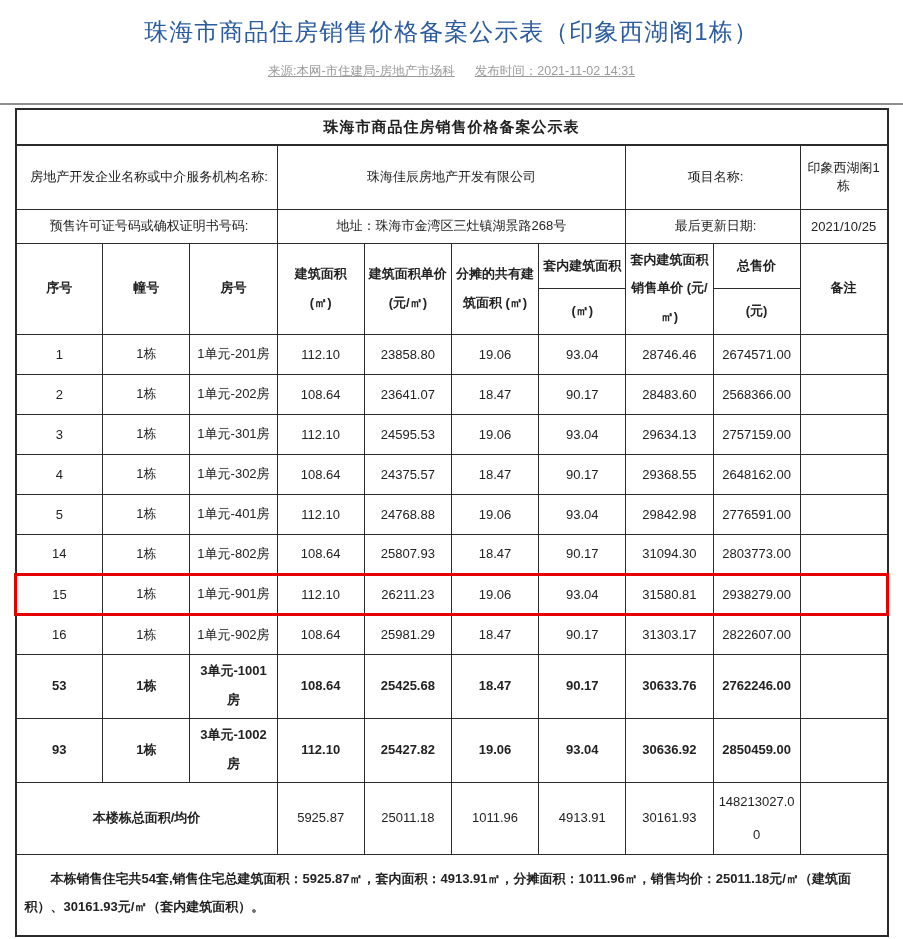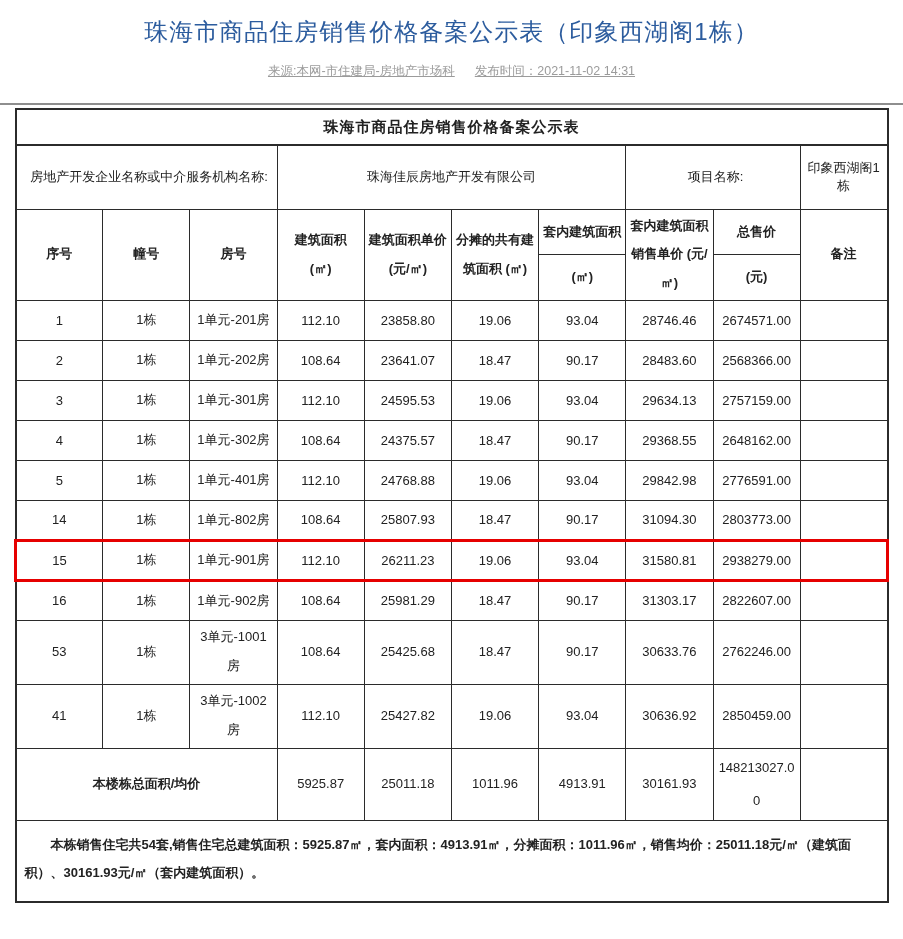--- a/index.html
+++ b/index.html
@@ -40,21 +40,21 @@
   tr.cols th.split { padding:0;margin-top:10px; }
   .split-top {
     height:45px; display:flex; align-items:center; justify-content:center;
     border-bottom:1px solid var(--line); line-height:1.3;
   }
   .split-bot {
     height:44px; display:flex; align-items:center; justify-content:center;
     line-height:1.3;
   }
   tbody tr.data-row td { height:40px; }
-  tbody tr.data-row.tall td { height:64px; line-height:2.2; }
+  tbody tr.data-row.tall td { height:64px; line-height:2.2;font-weight:bold; }
   tr.hl > td { border-top:3px solid var(--hl); border-bottom:3px solid var(--hl); }
   tr.hl > td:first-child { border-left:3px solid var(--hl); }
   tr.hl > td:last-child { border-right:3px solid var(--hl); }
   tr.summary-row td { height:70px; line-height:2.6; }
   tr.summary-row td.sum-label { font-weight:bold; line-height:1.4; }
   tr.footer-row td {
     text-align:left; font-weight:bold; line-height:2.15;
     padding:10px 8px 14px 8px; text-indent:2em;
   }
 </style>
@@ -88,20 +88,26 @@
     <tbody>
       <tr class="caption-row">
         <td colspan="10">珠海市商品住房销售价格备案公示表</td>
       </tr>
       <tr class="info-a">
         <td colspan="3" class="lbl">房地产开发企业名称或中介服务机构名称:</td>
         <td colspan="4">珠海佳辰房地产开发有限公司</td>
         <td colspan="2" class="lbl">项目名称:</td>
         <td>印象西湖阁1栋</td>
       </tr>
+      <tr class="info-b">
+        <td colspan="3" class="lbl">预售许可证号码或确权证明书号码:</td>
+        <td colspan="4">地址：珠海市金湾区三灶镇湖景路268号</td>
+        <td colspan="2" class="lbl">最后更新日期:</td>
+        <td>2021/10/25</td>
+      </tr>
       <tr class="cols">
         <th>序号</th>
         <th>幢号</th>
         <th>房号</th>
         <th>
           <span>建筑面积</span><br>
           <span>(㎡)</span>
         </th>
         <th>
           <span>建筑面积单价</span><br>
@@ -223,21 +229,21 @@
           <td>3单元-1001房</td>
           <td>108.64</td>
           <td>25425.68</td>
           <td>18.47</td>
           <td>90.17</td>
           <td>30633.76</td>
           <td>2762246.00</td>
           <td></td>
         </tr>
         <tr class="data-row tall">
-          <td>41</td>
+          <td>93</td>
           <td>1栋</td>
           <td>3单元-1002房</td>
           <td>112.10</td>
           <td>25427.82</td>
           <td>19.06</td>
           <td>93.04</td>
           <td>30636.92</td>
           <td>2850459.00</td>
           <td></td>
         </tr>

